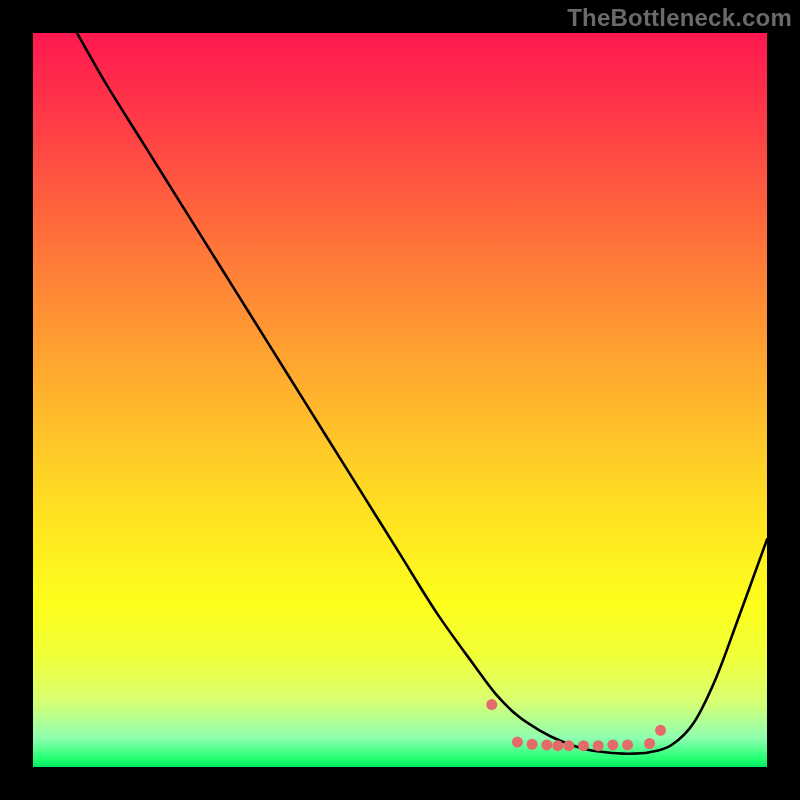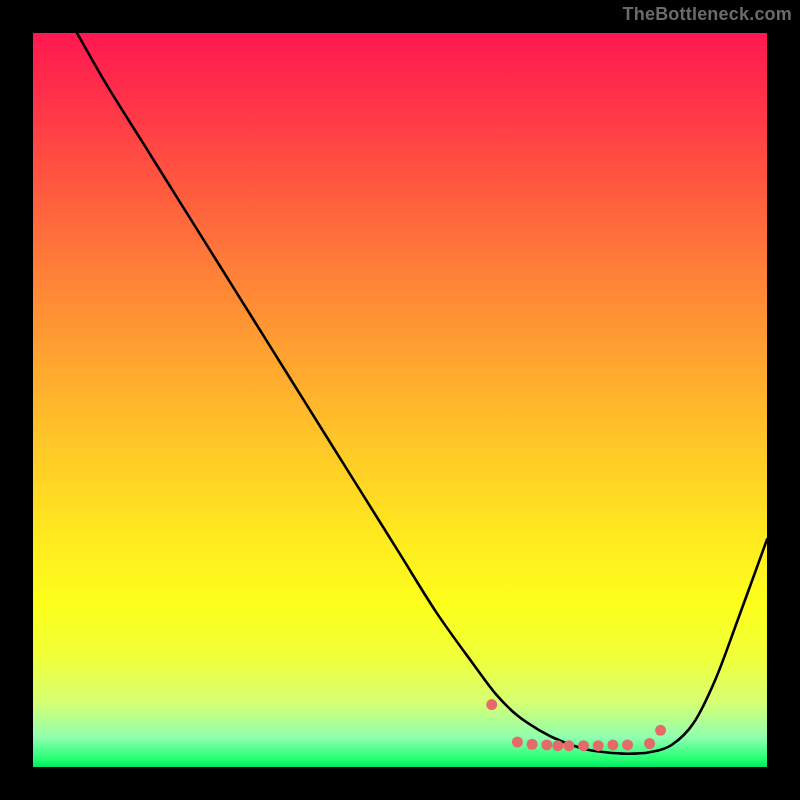--- a/index.html
+++ b/index.html
@@ -39,21 +39,21 @@
       #8fffb0 96%,
       #1fff70 99%,
       #00e860 100%
     );
   }
   .watermark {
     position: absolute;
     top: 4px;
     right: 8px;
     font-family: Arial, Helvetica, sans-serif;
-    font-size: 18px;
+    font-size: 24px;
     font-weight: bold;
     color: #6a6a6a;
     letter-spacing: 0.2px;
   }
   svg.curve {
     position: absolute;
     left: 0;
     top: 0;
     width: 734px;
     height: 734px;

